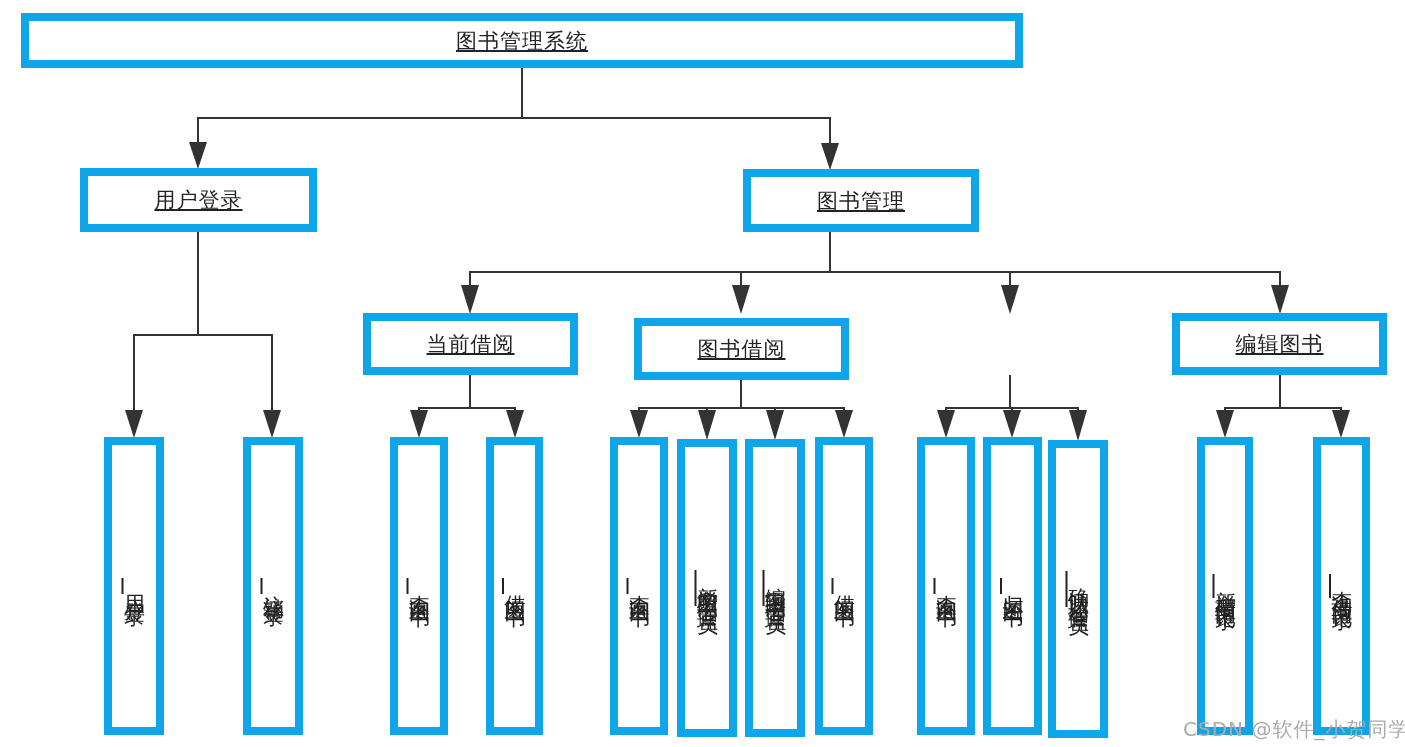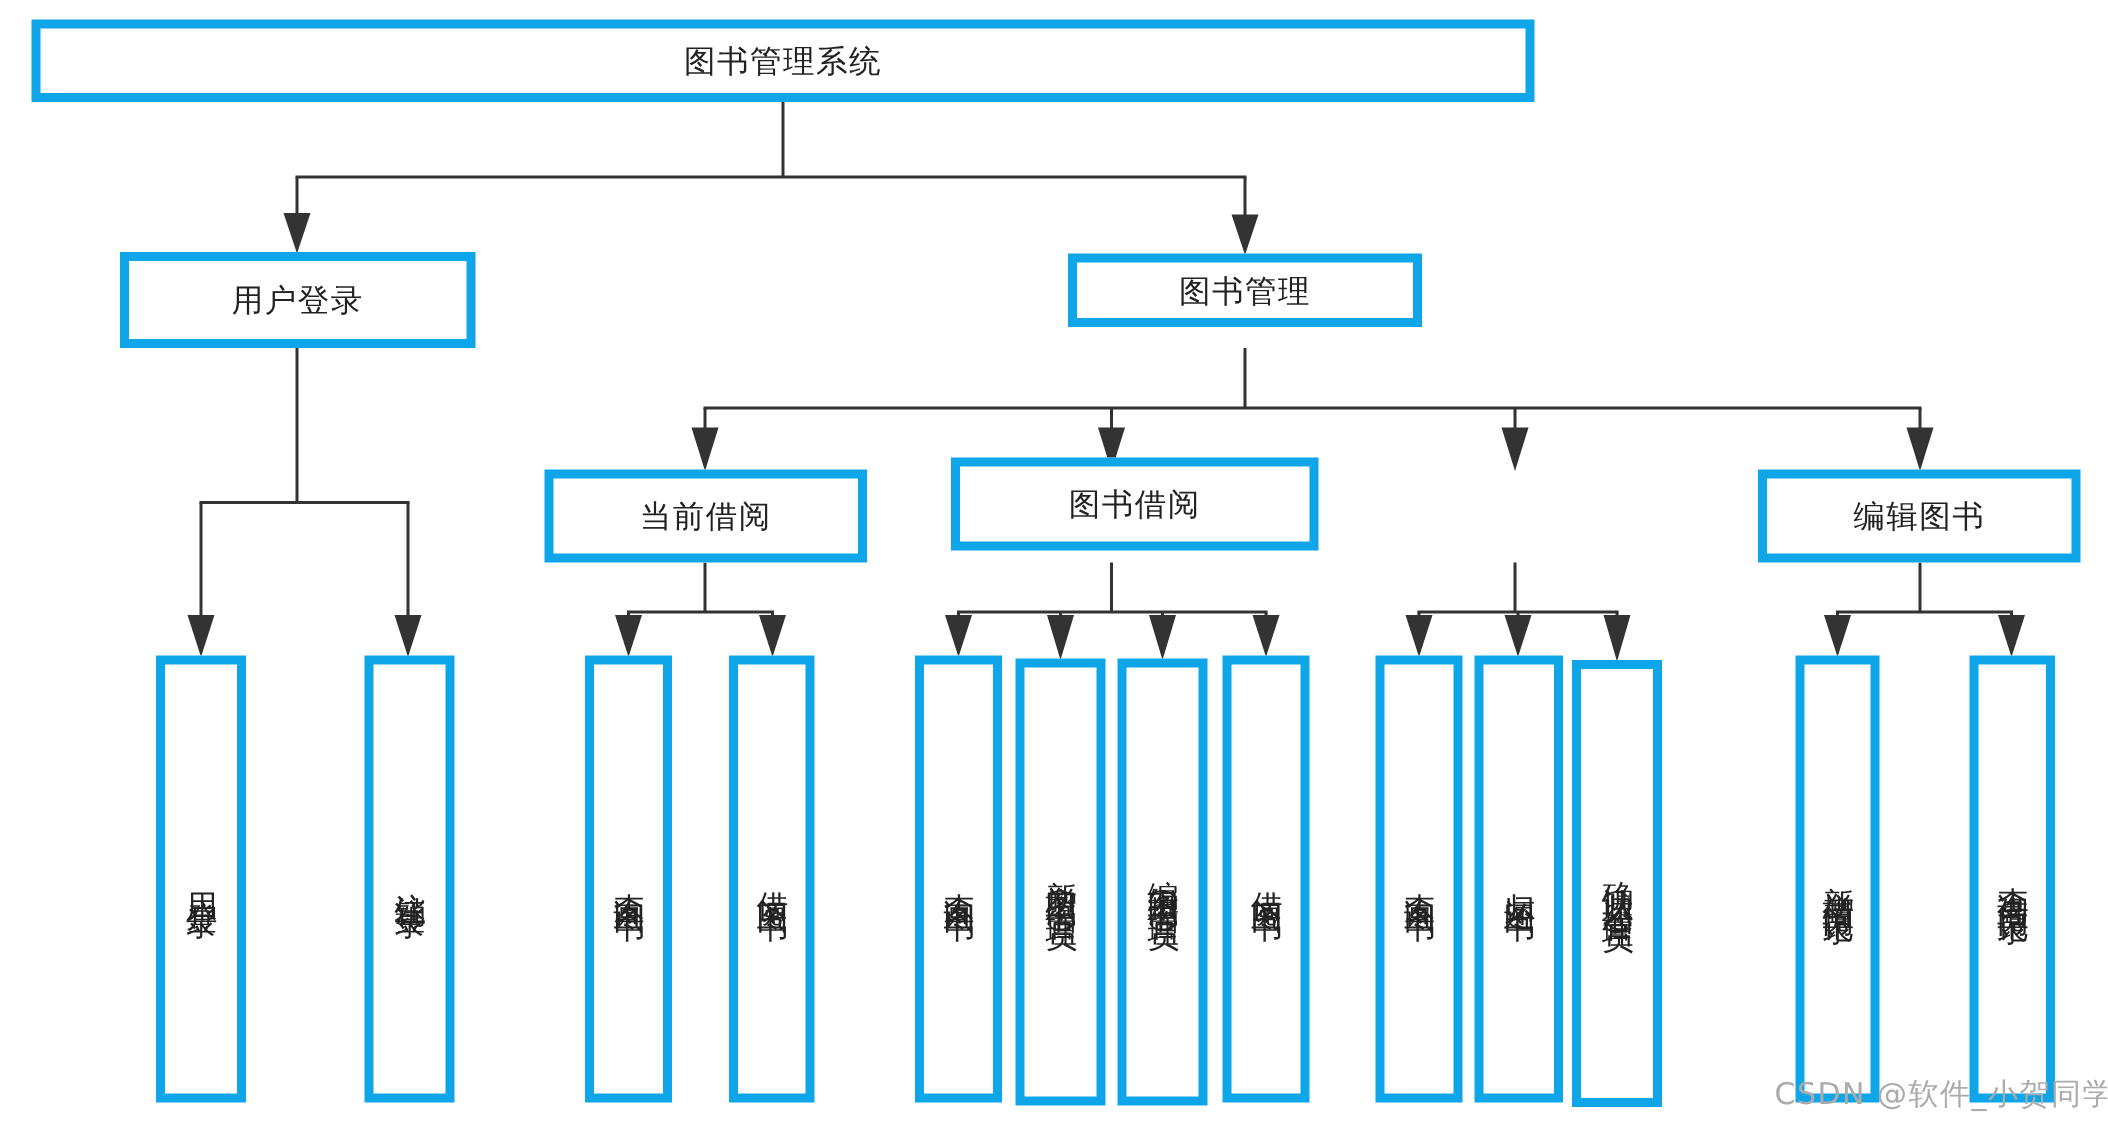--- a/index.html
+++ b/index.html
@@ -13,27 +13,28 @@
   }
   svg.connectors {
     position: absolute;
     left: 0; top: 0;
     width: 1405px; height: 747px;
     pointer-events: none;
   }
   .node {
     position: absolute;
     box-sizing: border-box;
-    border: 6px solid #0ea5e9;
+    border: 8px solid #0ea5e9;
     background: #ffffff;
     display: flex;
     align-items: center;
     justify-content: center;
     color: #222222;
     z-index: 2;
+    text-decoration: underline;
   }
   .node.h span {
     font-size: 21px;
     letter-spacing: 1px;
     white-space: nowrap;
   }
   .node.v span {
     writing-mode: vertical-rl;
     text-orientation: mixed;
     font-size: 21px;
@@ -118,28 +119,28 @@
     </g>
   </svg>
 
   <div class="node h" style="left:21px;top:13px;width:1002px;height:55px">
     <span>图书管理系统</span>
   </div>
 
   <div class="node h" style="left:80px;top:168px;width:237px;height:64px">
     <span>用户登录</span>
   </div>
-  <div class="node h" style="left:712px;top:169px;width:236px;height:49px">
+  <div class="node h" style="left:743px;top:169px;width:236px;height:63px">
     <span>图书管理</span>
   </div>
 
   <div class="node h" style="left:363px;top:313px;width:215px;height:62px">
     <span>当前借阅</span>
   </div>
-  <div class="node h" style="left:634px;top:305px;width:245px;height:62px">
+  <div class="node h" style="left:634px;top:318px;width:215px;height:62px">
     <span>图书借阅</span>
   </div>
   <div class="node h" style="left:1172px;top:313px;width:215px;height:62px">
     <span>编辑图书</span>
   </div>
 
   <div class="node v" style="left:104px;top:437px;width:60px;height:298px">
     <span>用户登录</span>
   </div>
   <div class="node v" style="left:243px;top:437px;width:60px;height:298px">

